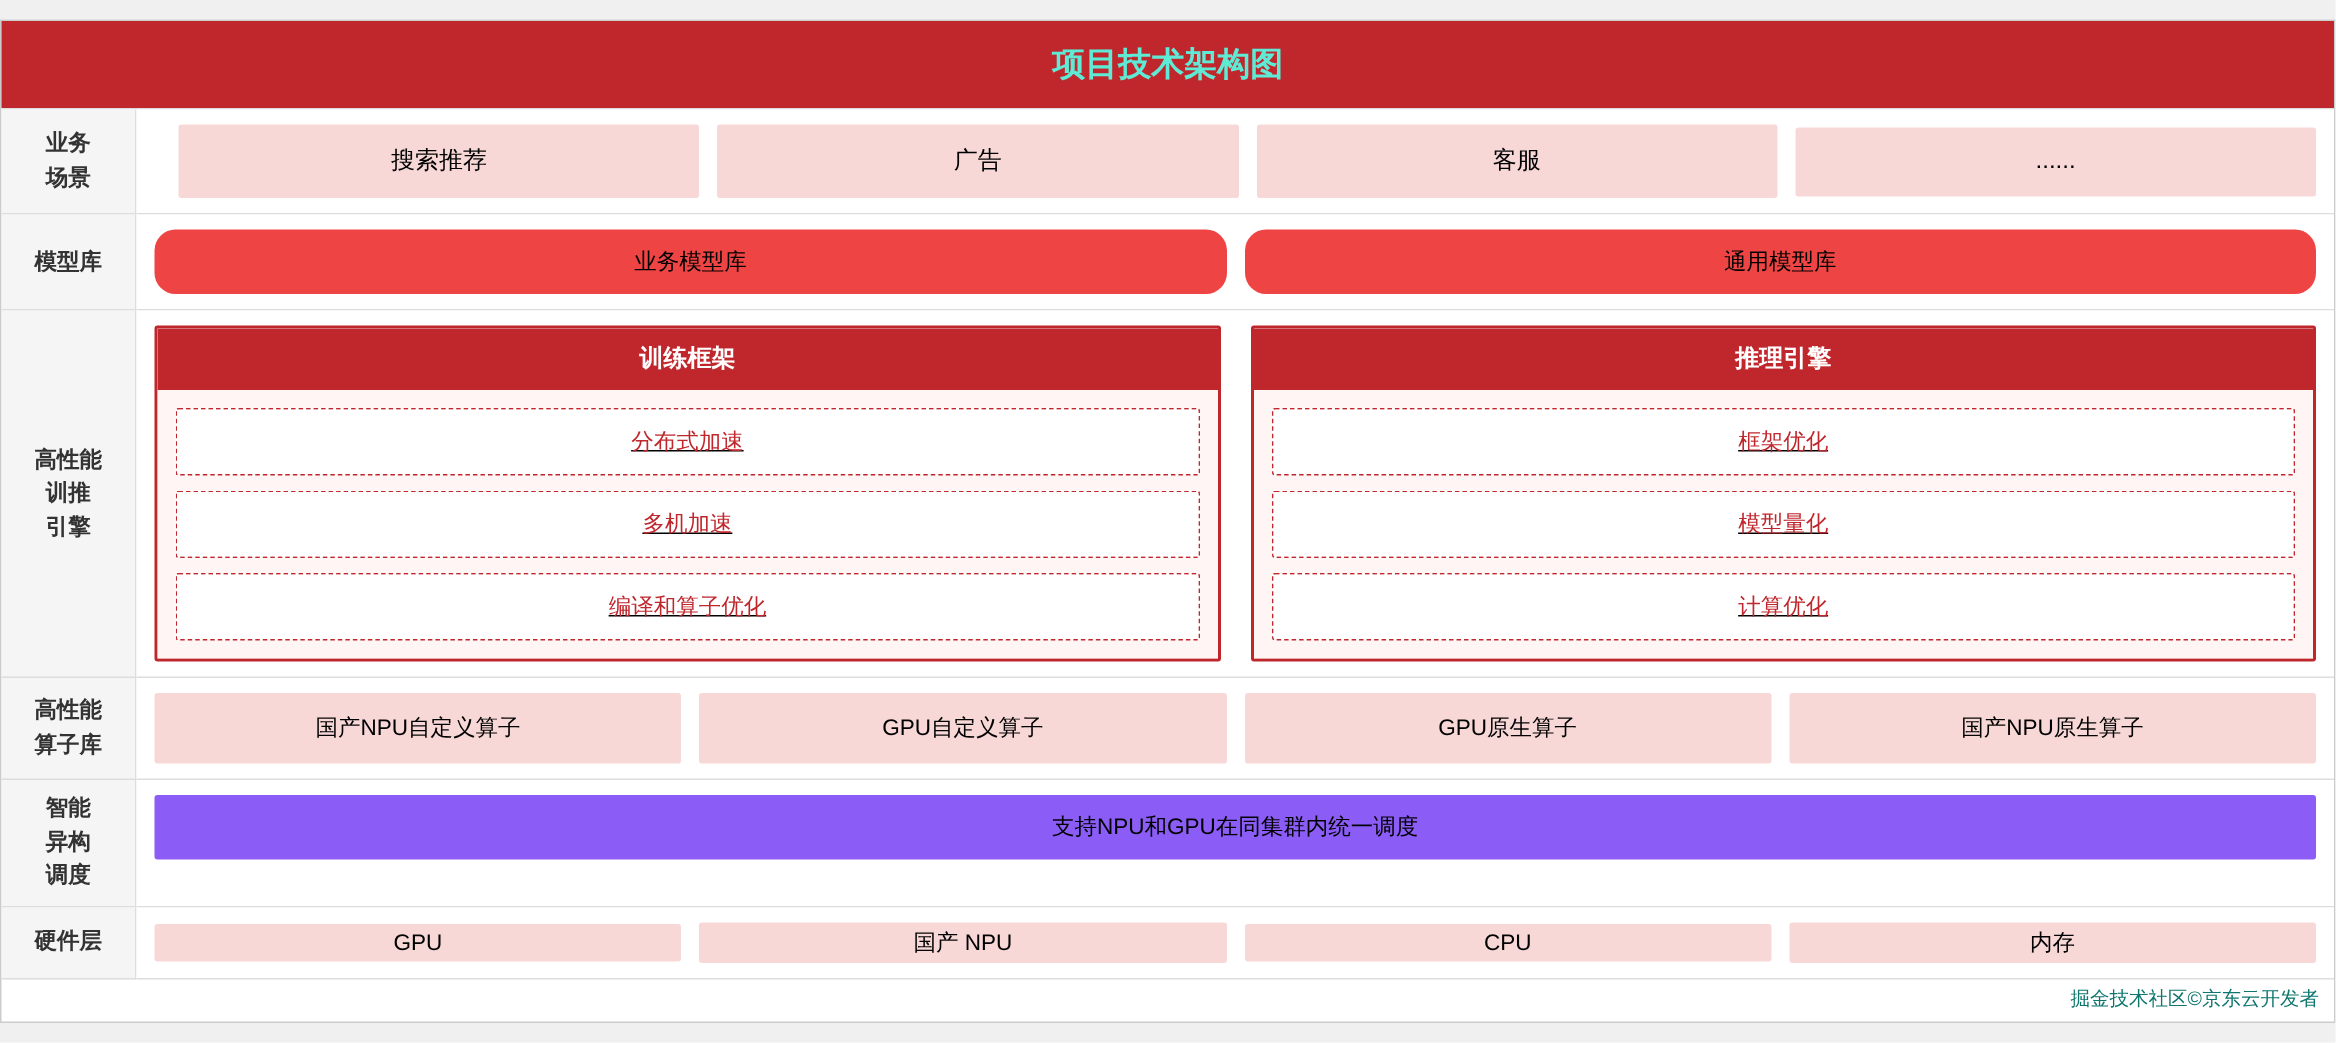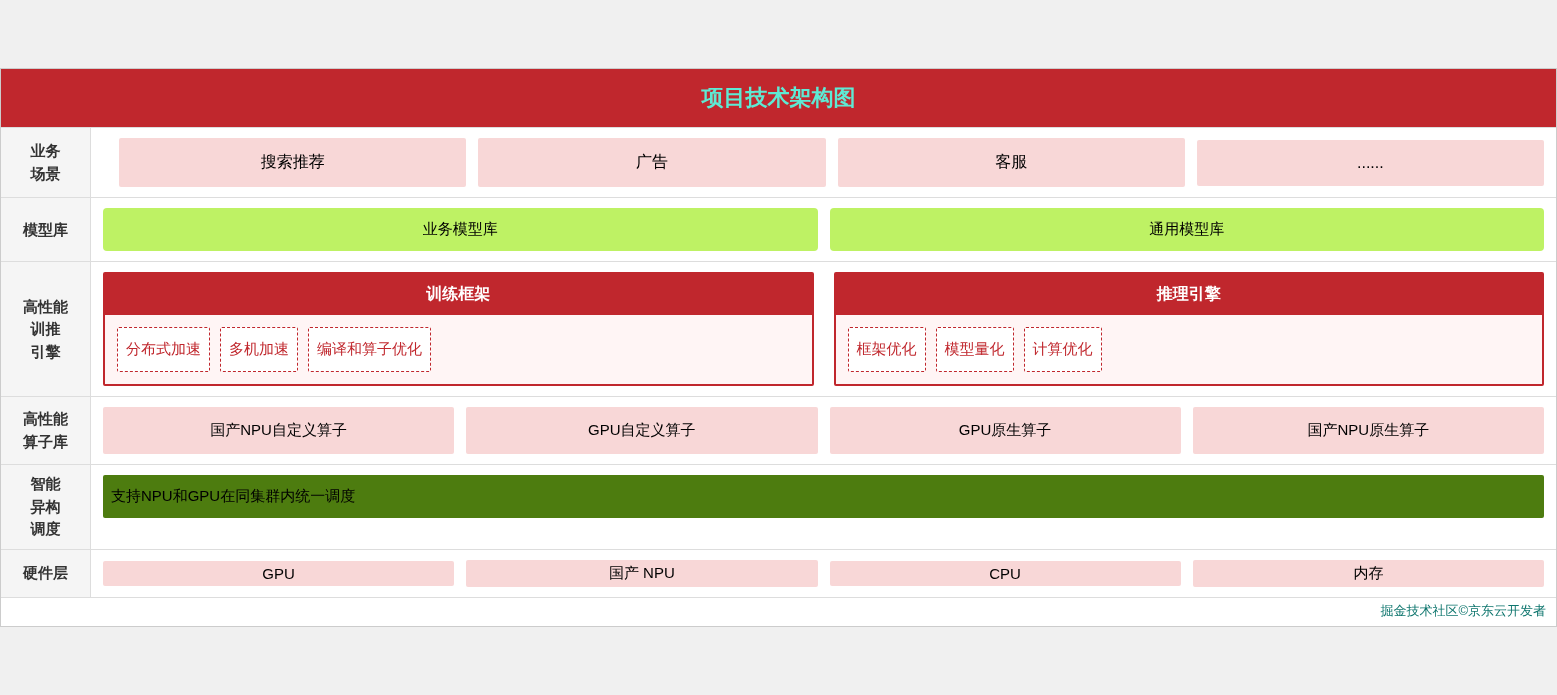--- a/index.html
+++ b/index.html
@@ -66,25 +66,25 @@
     }
 
     
     .model-row {
       display: flex;
       gap: 12px;
       align-items: center;
     }
     .model-item {
       flex: 1;
-      background: #bef264;
+      background: #ef4444;
       text-align: center;
       padding: 12px 8px;
       font-size: 15px;
-      border-radius: 4px;
+      border-radius: 14px;
     }
 
     
     .engine-row {
       display: flex;
       gap: 20px;
     }
     .engine-block {
       flex: 1;
       border: 2px solid #c0272d;
@@ -95,23 +95,24 @@
       background: #c0272d;
       color: #fff;
       text-align: center;
       font-size: 16px;
       font-weight: bold;
       padding: 10px 0;
     }
     .engine-body {
       padding: 12px;
       display: flex;
-      flex-direction: row;
+      flex-direction: column;
       gap: 10px;
       background: #fff5f5;
+      text-decoration: underline;
     }
     .engine-sub-item {
       border: 1.5px dashed #c0272d;
       text-align: center;
       padding: 12px 8px;
       font-size: 15px;
       color: #c0272d;
       background: #fff;
       border-radius: 2px;
     }
@@ -131,21 +132,22 @@
       border-radius: 2px;
     }
 
     
     .schedule-row {
       display: flex;
       align-items: center;
     }
     .schedule-item {
       flex: 1;
-      background: #4d7c0f;
+      background: #8b5cf6;
+      text-align: center;
       padding: 12px 8px;
       font-size: 15px;
       border-radius: 2px;
     }
 
     
     .hw-row {
       display: flex;
       gap: 12px;
       align-items: center;

